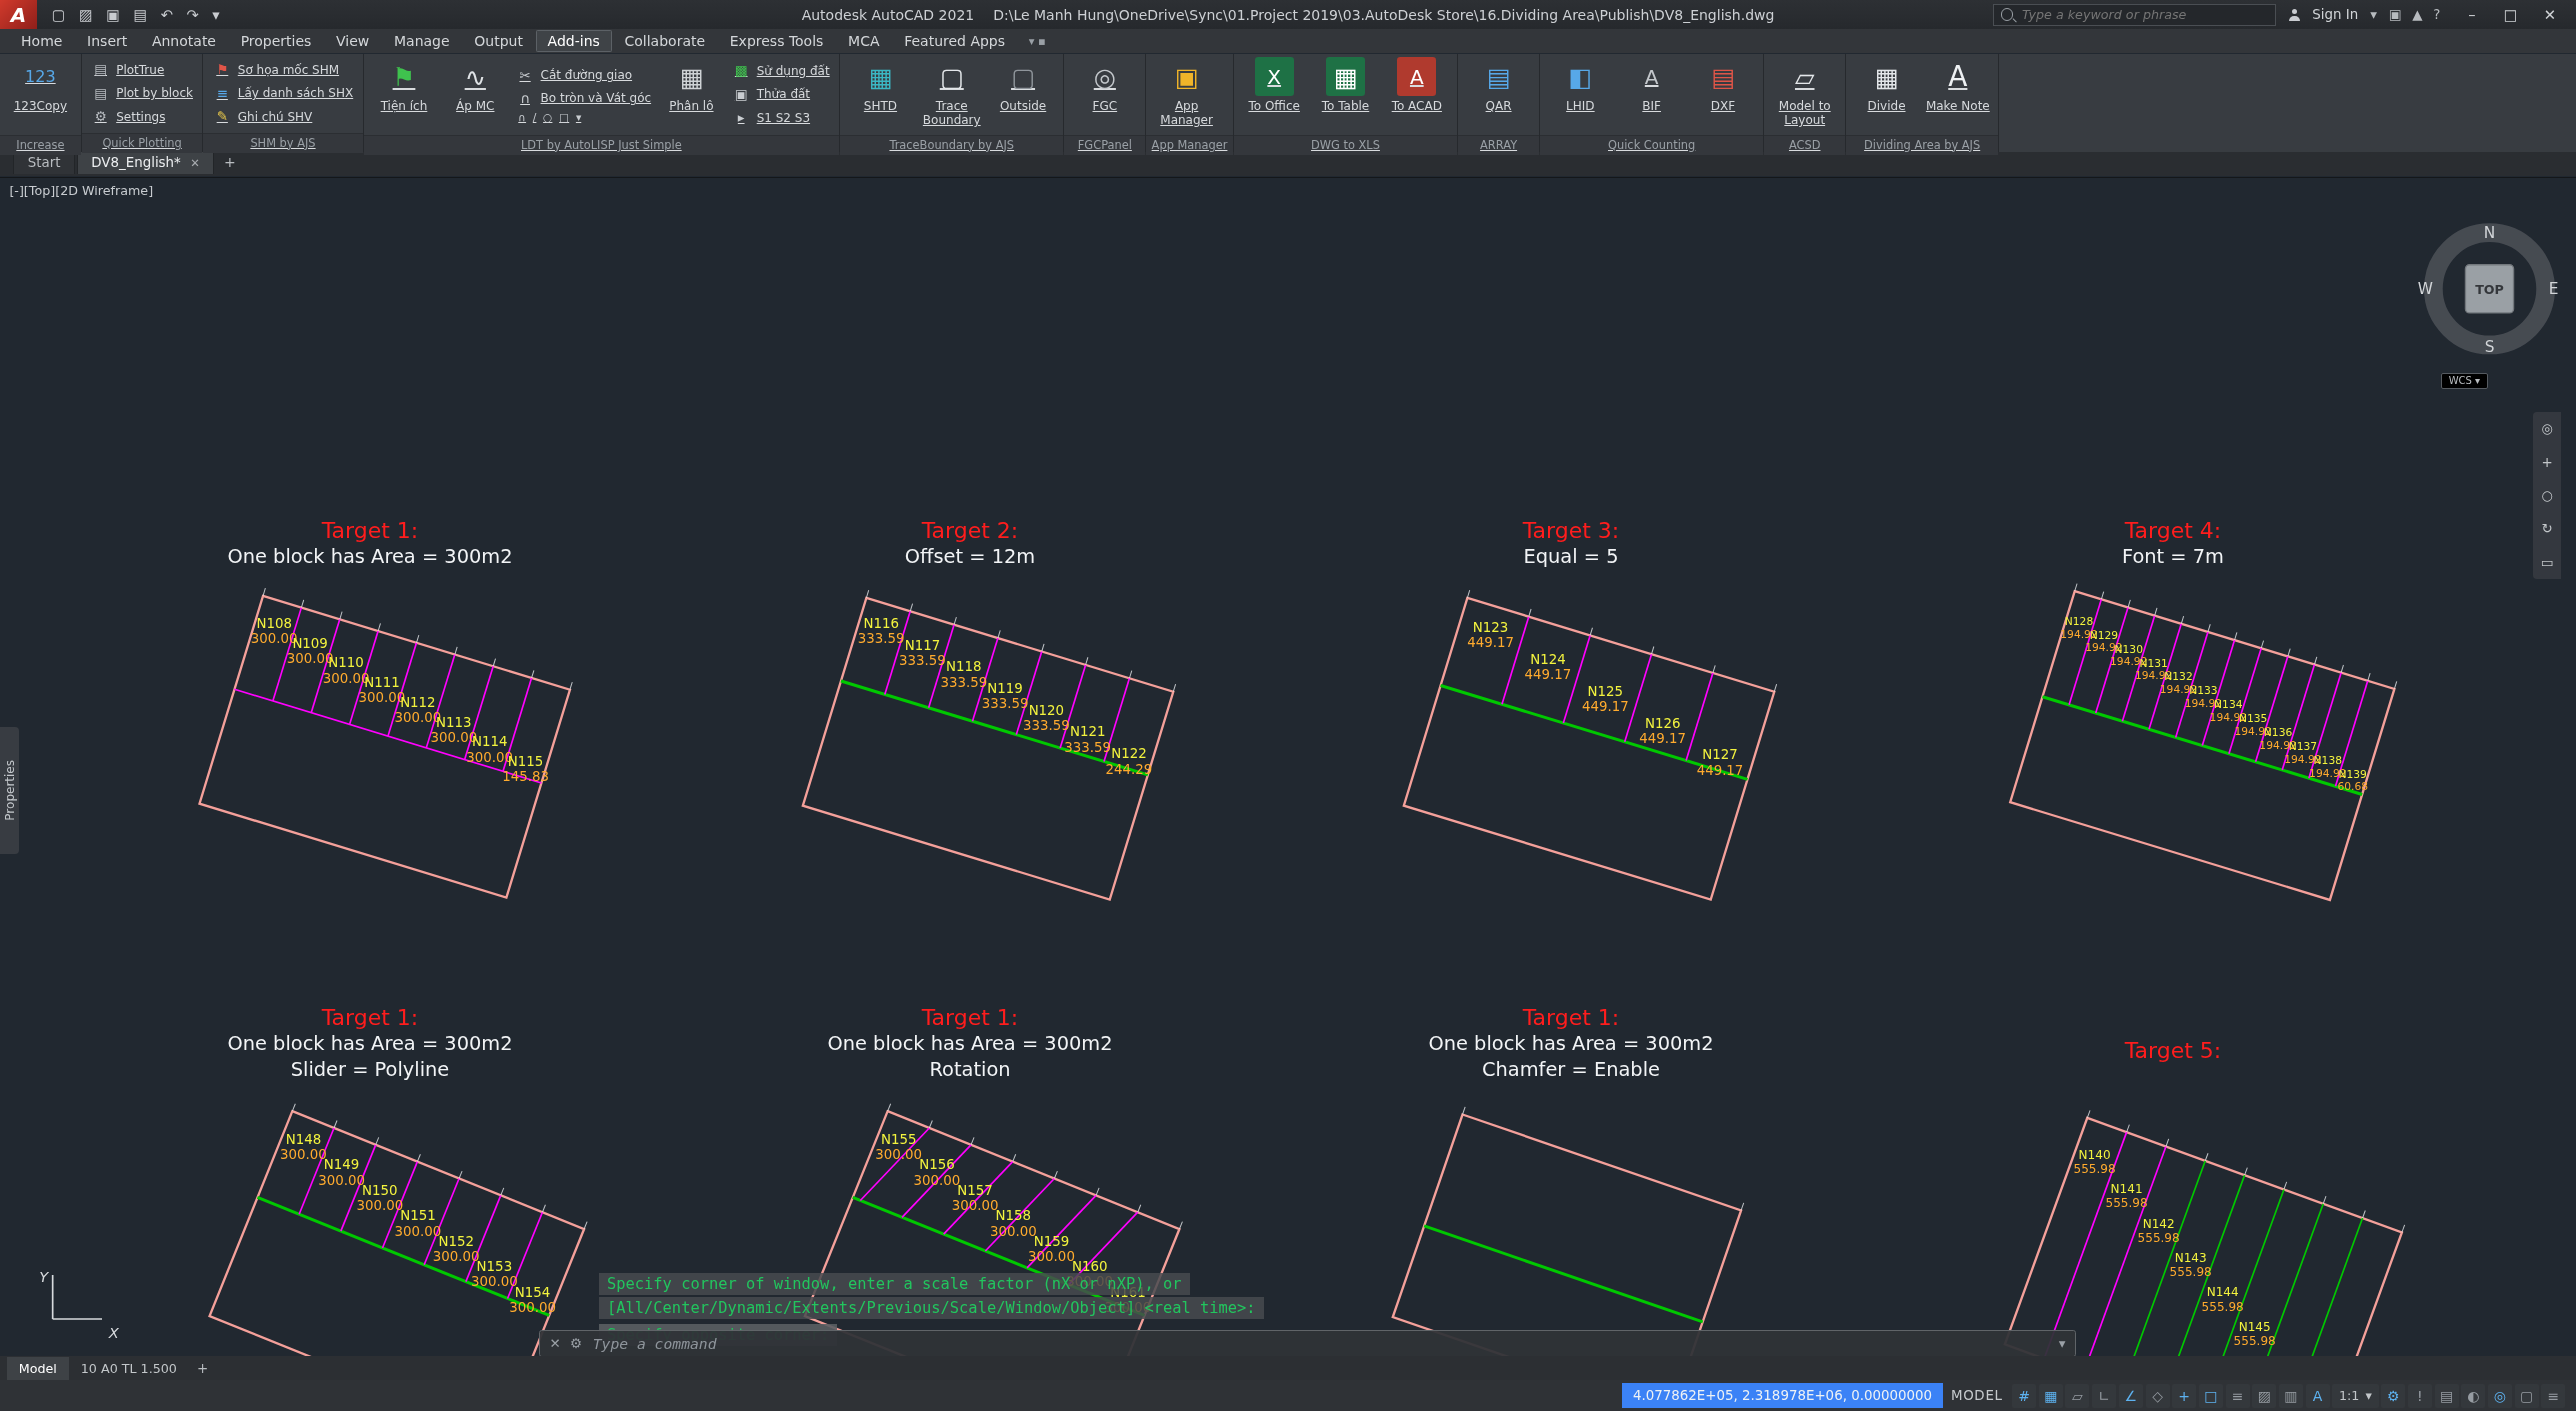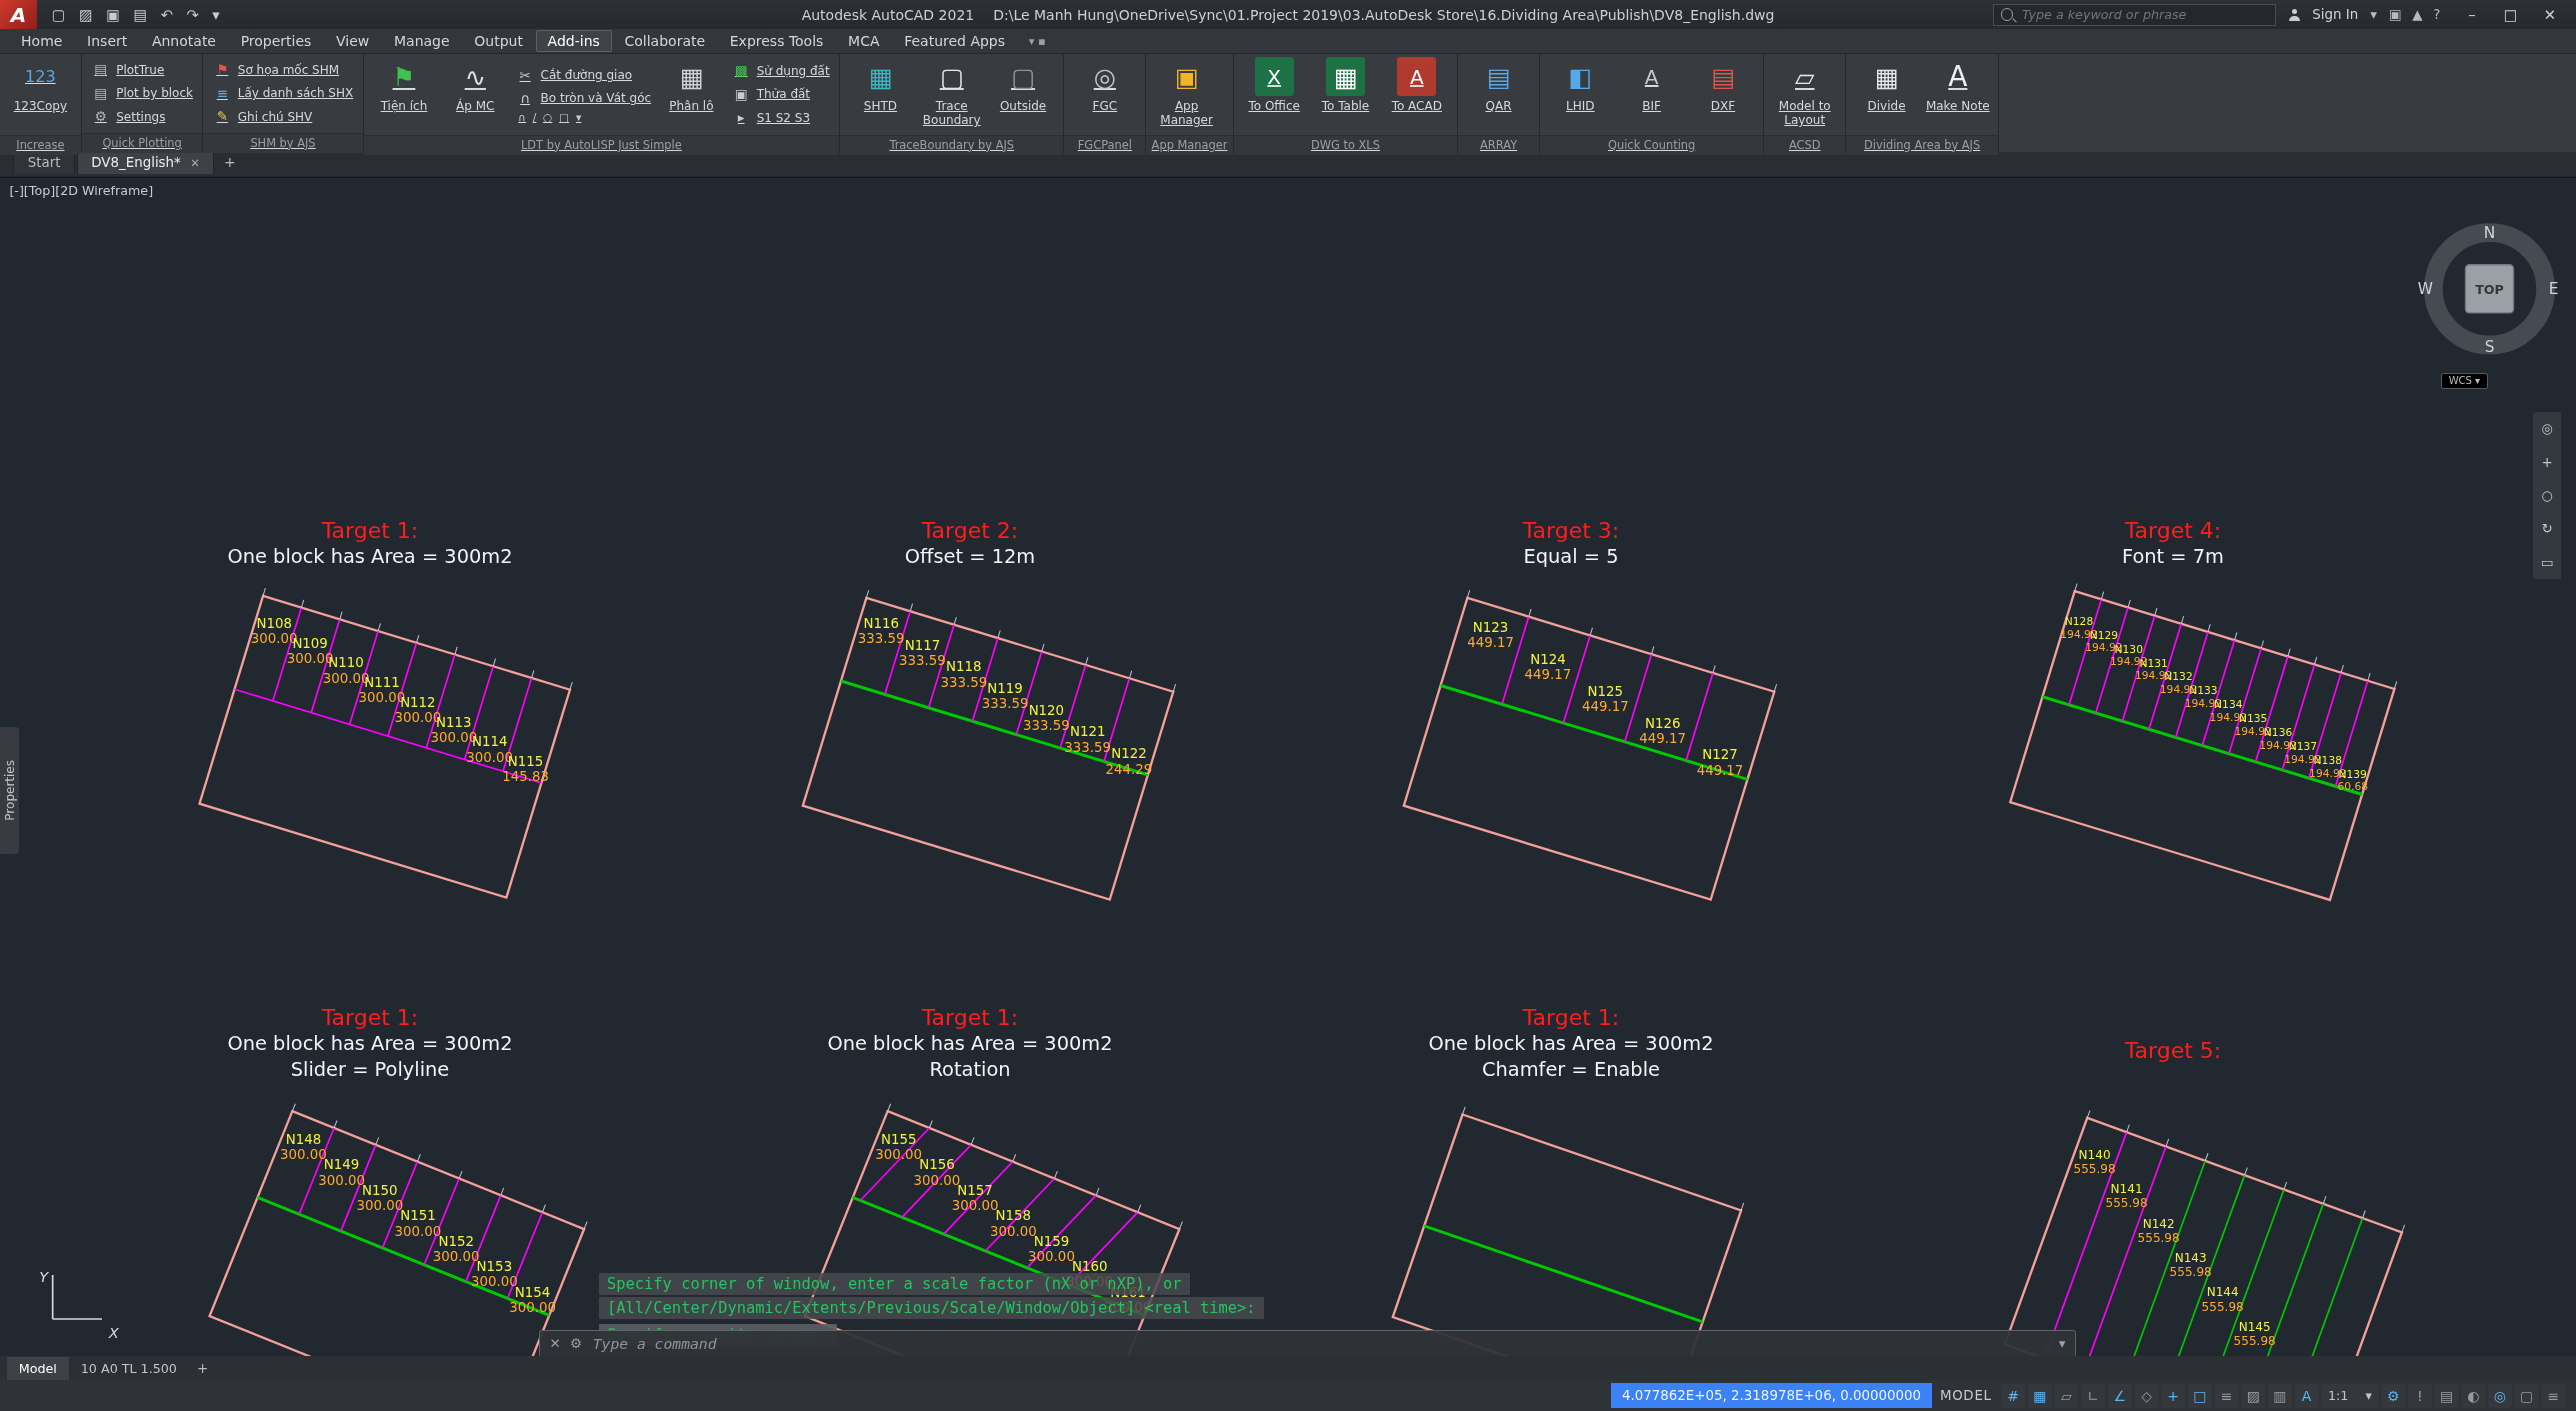--- a/index.html
+++ b/index.html
@@ -75,21 +75,21 @@
   .ltab{padding:4px 12px;}
   .ltab.active{background:#3e4246;color:#ffffff;}
   #layout-add{padding:2.7px 8px;font-size:13.4px;color:#b9bdc1;}
   
   #statusbar{position:absolute;top:1380px;left:0;right:0;height:31px;background:#2f3236;display:flex;align-items:center;justify-content:flex-end;gap:2.7px;padding-right:10.7px;z-index:26;}
   #coords{background:#3b82f6;color:#eef2f5;padding:4.7px 10.7px;font-size:13.4px;margin-right:5.4px;}
   #model-badge{color:#c6cacd;font-size:13.4px;letter-spacing:0.7px;margin-right:6.7px;}
   .st-icon{min-width:24px;height:24px;display:flex;align-items:center;justify-content:center;font-size:14px;border-radius:2px;background:#34383c;}
   .st-icon.on{color:#5db2f0;}
   .st-icon.off{color:#969ca2;}
-  .st-chip{display:flex;align-items:center;gap:17px;background:#34383c;color:#c3c7ca;font-size:12.7px;height:24px;padding:0 6.7px;border-radius:2px;}
+  .st-chip{display:flex;align-items:center;gap:6px;background:#34383c;color:#c3c7ca;font-size:12.7px;height:24px;padding:0 6.7px;border-radius:2px;}
 </style>
 </head>
 <body>
 
 <div id="titlebar">
   <div id="acad-logo">A</div>
   <div id="qat">
       <span class="qat-icon">▢</span>
       <span class="qat-icon">▨</span>
       <span class="qat-icon">▣</span>

